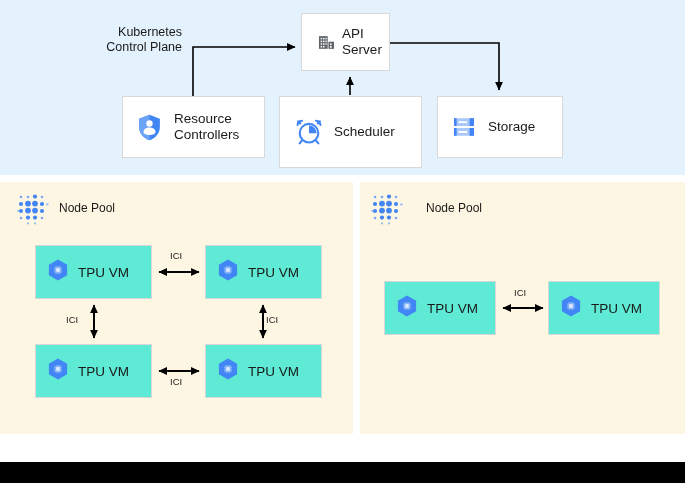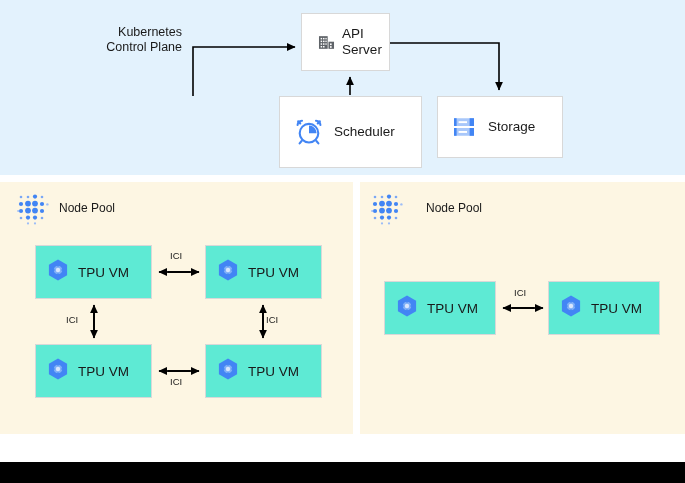--- a/index.html
+++ b/index.html
@@ -79,20 +79,34 @@
         <rect x="16.4" y="13.2" width="2.1" height="2.1" fill="#ffffff"></rect>
         <rect x="16.4" y="16.6" width="2.1" height="2.1" fill="#ffffff"></rect>
       </svg>
     </span>
     <span class="lbl">
       <span>API</span><br>
       <span>Server</span>
     </span>
   </div>
 
+  <div class="node-box" id="box-resource-controllers">
+    <span class="ico">
+      <svg width="25" height="27" viewBox="0 0 24 26">
+        <path d="M12 0.8 L22 4.6 V12.2 C22 18.6 17.6 23.4 12 25.2 C6.4 23.4 2 18.6 2 12.2 V4.6 Z" fill="#4285f4"></path>
+        <path d="M12 0.8 L2 4.6 V12.2 C2 18.6 6.4 23.4 12 25.2 Z" fill="#6ba3f7"></path>
+        <circle cx="12" cy="9.1" r="3.1" fill="#ffffff"></circle>
+        <path d="M12 13.0 C8.4 13.0 6.2 15.0 6.2 17.4 C6.2 19.1 8.8 20.3 12 20.3 C15.2 20.3 17.8 19.1 17.8 17.4 C17.8 15.0 15.6 13.0 12 13.0 Z" fill="#ffffff"></path>
+      </svg>
+    </span>
+    <span class="lbl">
+      <span>Resource</span><br>
+      <span>Controllers</span>
+    </span>
+  </div>
 
   <div class="node-box" id="box-scheduler">
     <span class="ico">
       <svg width="26" height="26" viewBox="0 0 26 26">
         <path d="M4.2 4.4 L2.2 2.4 M21.8 4.4 L23.8 2.4" stroke="#4285f4" stroke-width="2.2" stroke-linecap="round"></path>
         <path d="M1.6 6.0 A4.6 4.6 0 0 1 6.0 1.8" stroke="#4285f4" stroke-width="2.1" fill="none" stroke-linecap="round"></path>
         <path d="M24.4 6.0 A4.6 4.6 0 0 0 20.0 1.8" stroke="#4285f4" stroke-width="2.1" fill="none" stroke-linecap="round"></path>
         <circle cx="13" cy="14.2" r="9.3" fill="none" stroke="#4285f4" stroke-width="2.1"></circle>
         <path d="M13 14.2 V6.6 A7.6 7.6 0 0 1 20.6 14.2 Z" fill="#4285f4"></path>
         <path d="M5.6 22.0 L3.6 24.4 M20.4 22.0 L22.4 24.4" stroke="#4285f4" stroke-width="2.1" stroke-linecap="round"></path>

